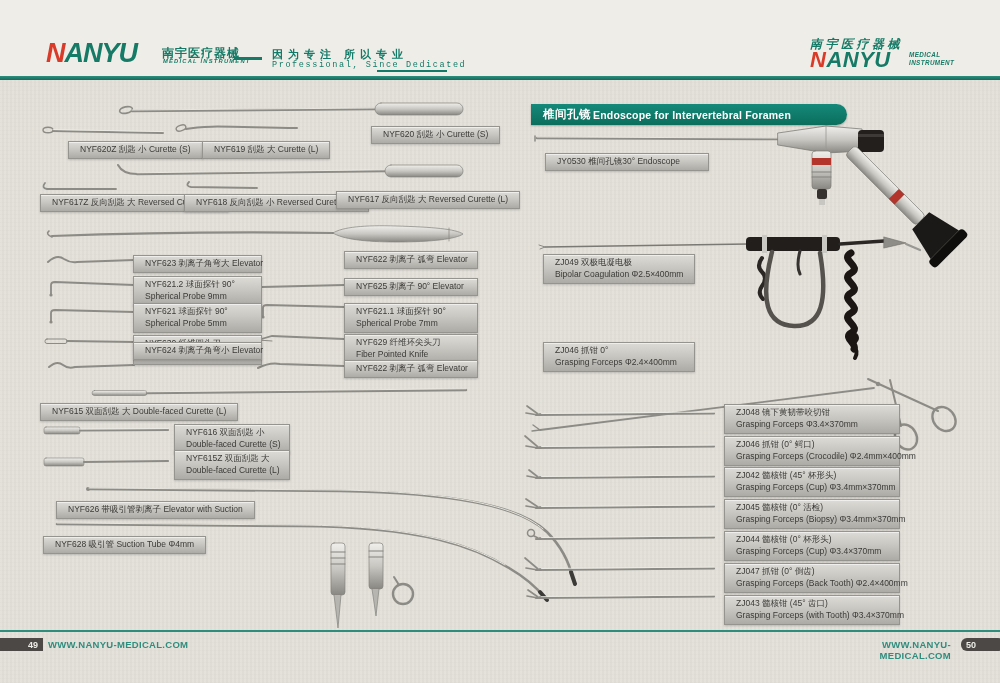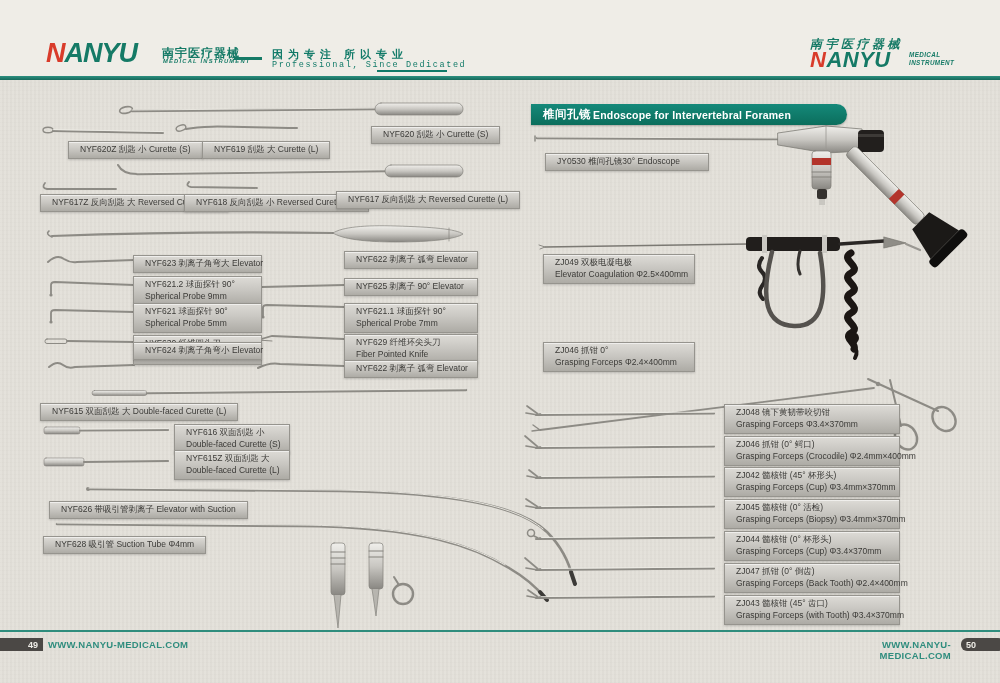--- a/index.html
+++ b/index.html
@@ -341,33 +341,33 @@
       <div>NYF615 双面刮匙 大  Double-faced Curette (L)</div>
     </div>
   <div class="plabel" style="left:174px;top:424px;width:92px">
       <div>NYF616 双面刮匙 小</div>
       <div>Double-faced Curette (S)</div>
     </div>
   <div class="plabel" style="left:174px;top:450px;width:92px">
       <div>NYF615Z 双面刮匙 大</div>
       <div>Double-faced Curette (L)</div>
     </div>
-  <div class="plabel" style="left:49px;top:501px">
+  <div class="plabel" style="left:56px;top:501px">
       <div>NYF626 带吸引管剥离子 Elevator with Suction</div>
     </div>
   <div class="plabel" style="left:43px;top:536px">
       <div>NYF628 吸引管 Suction Tube  Φ4mm</div>
     </div>
 
   <div class="plabel" style="left:545px;top:153px;width:140px">
       <div>JY0530 椎间孔镜30°  Endoscope</div>
     </div>
   <div class="plabel" style="left:543px;top:254px;width:128px">
       <div>ZJ049 双极电凝电极</div>
-      <div>Elevator Coagulation  Φ2.5×400mm</div>
+      <div>Bipolar Coagulation  Φ2.5×400mm</div>
     </div>
   <div class="plabel" style="left:543px;top:342px;width:128px">
       <div>ZJ046 抓钳 0°</div>
       <div>Grasping Forceps  Φ2.4×400mm</div>
     </div>
   <div class="plabel" style="left:724px;top:404px;width:152px">
       <div>ZJ048 镜下黄韧带咬切钳</div>
       <div>Grasping Forceps  Φ3.4×370mm</div>
     </div>
   <div class="plabel" style="left:724px;top:436px;width:152px">

